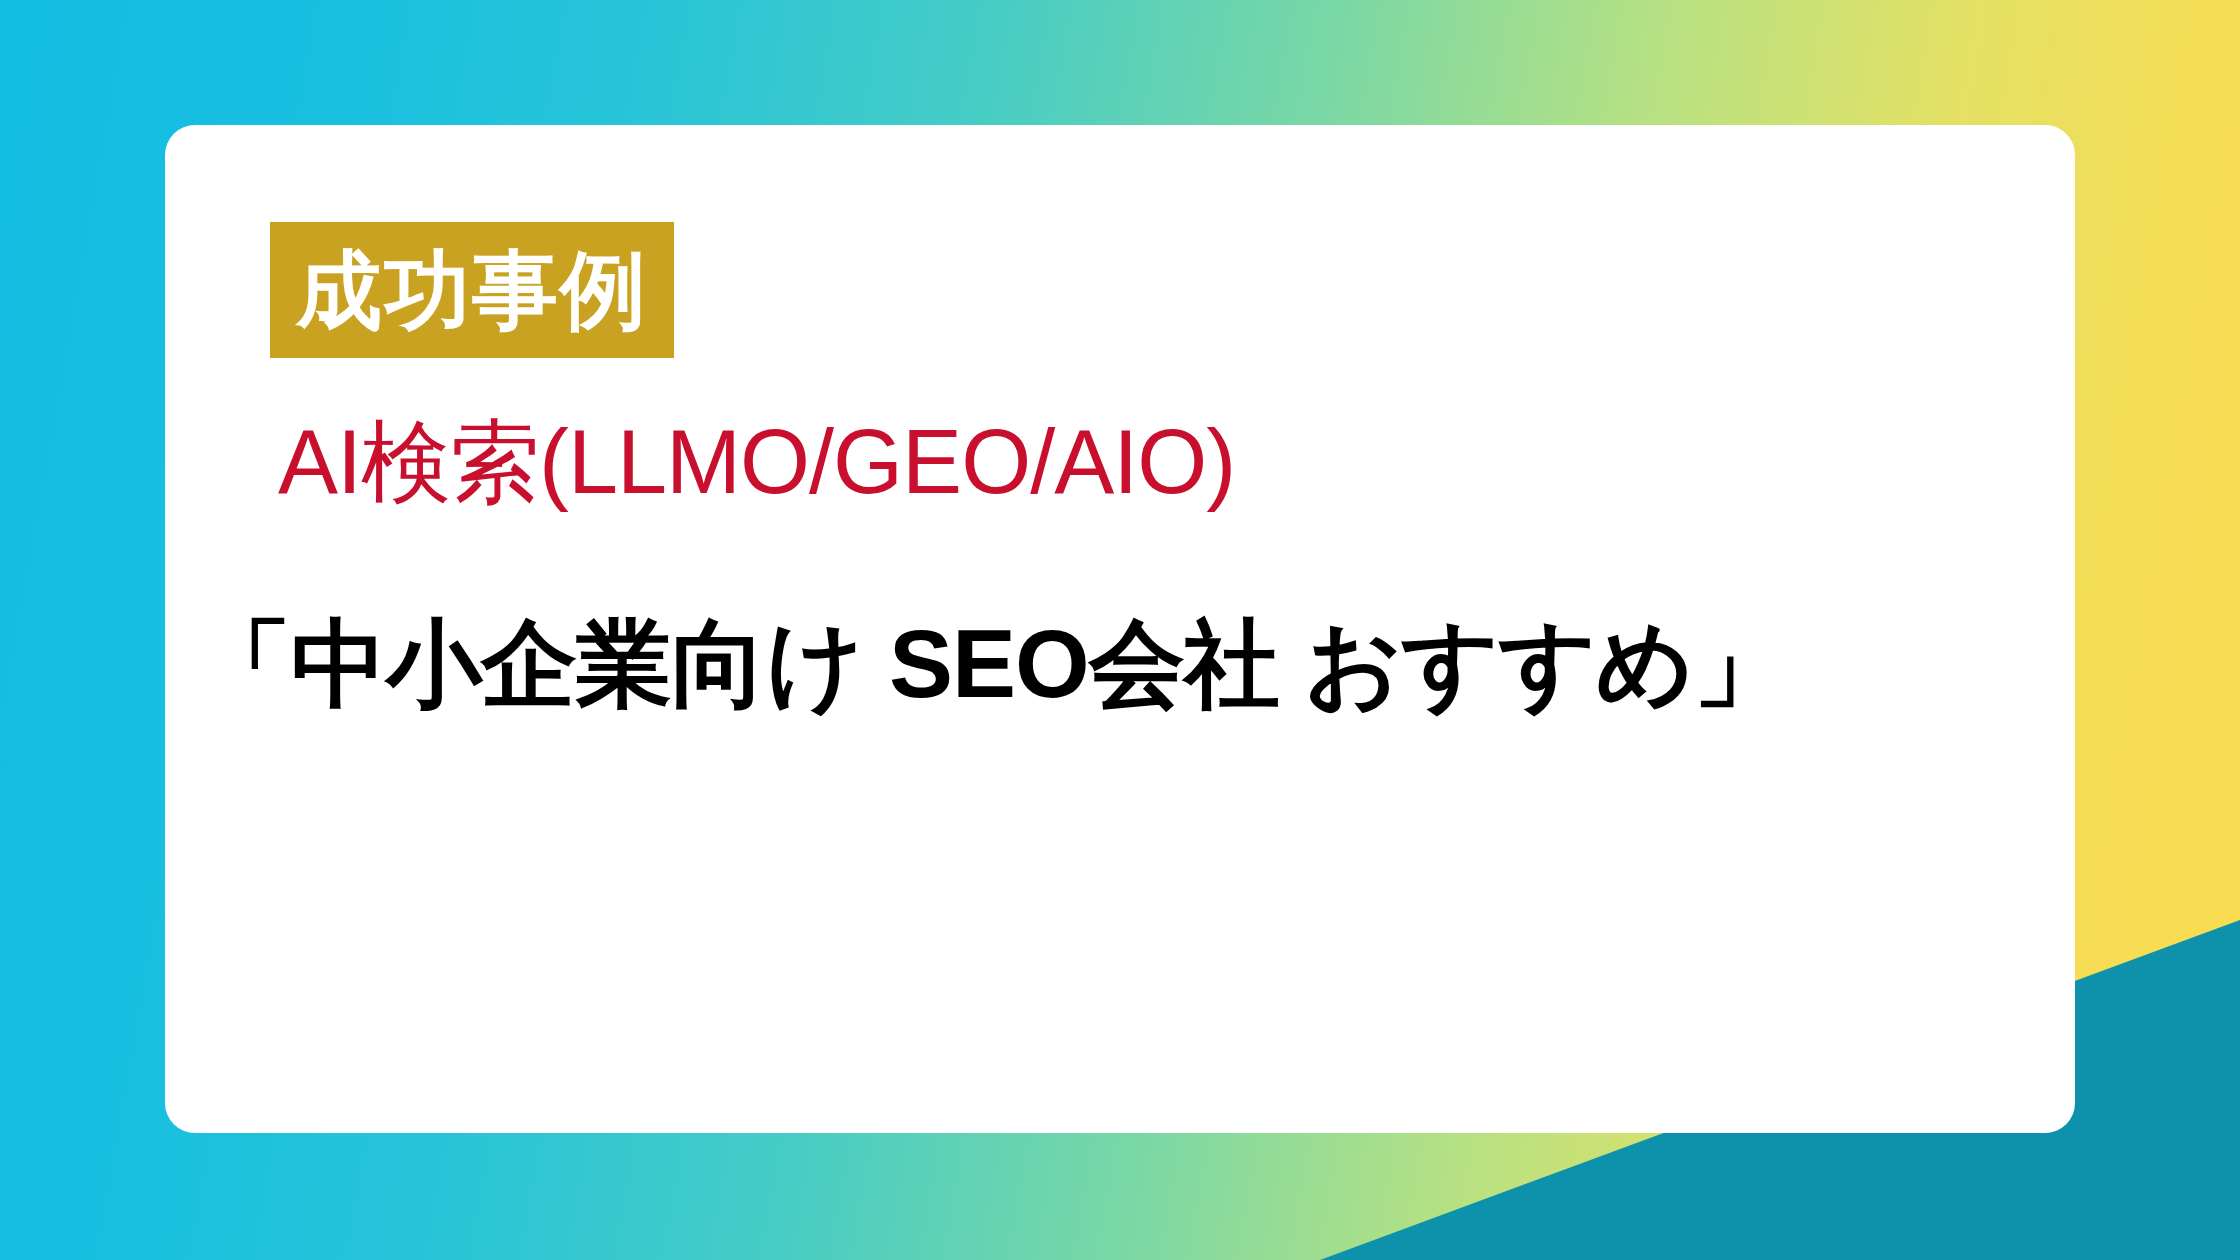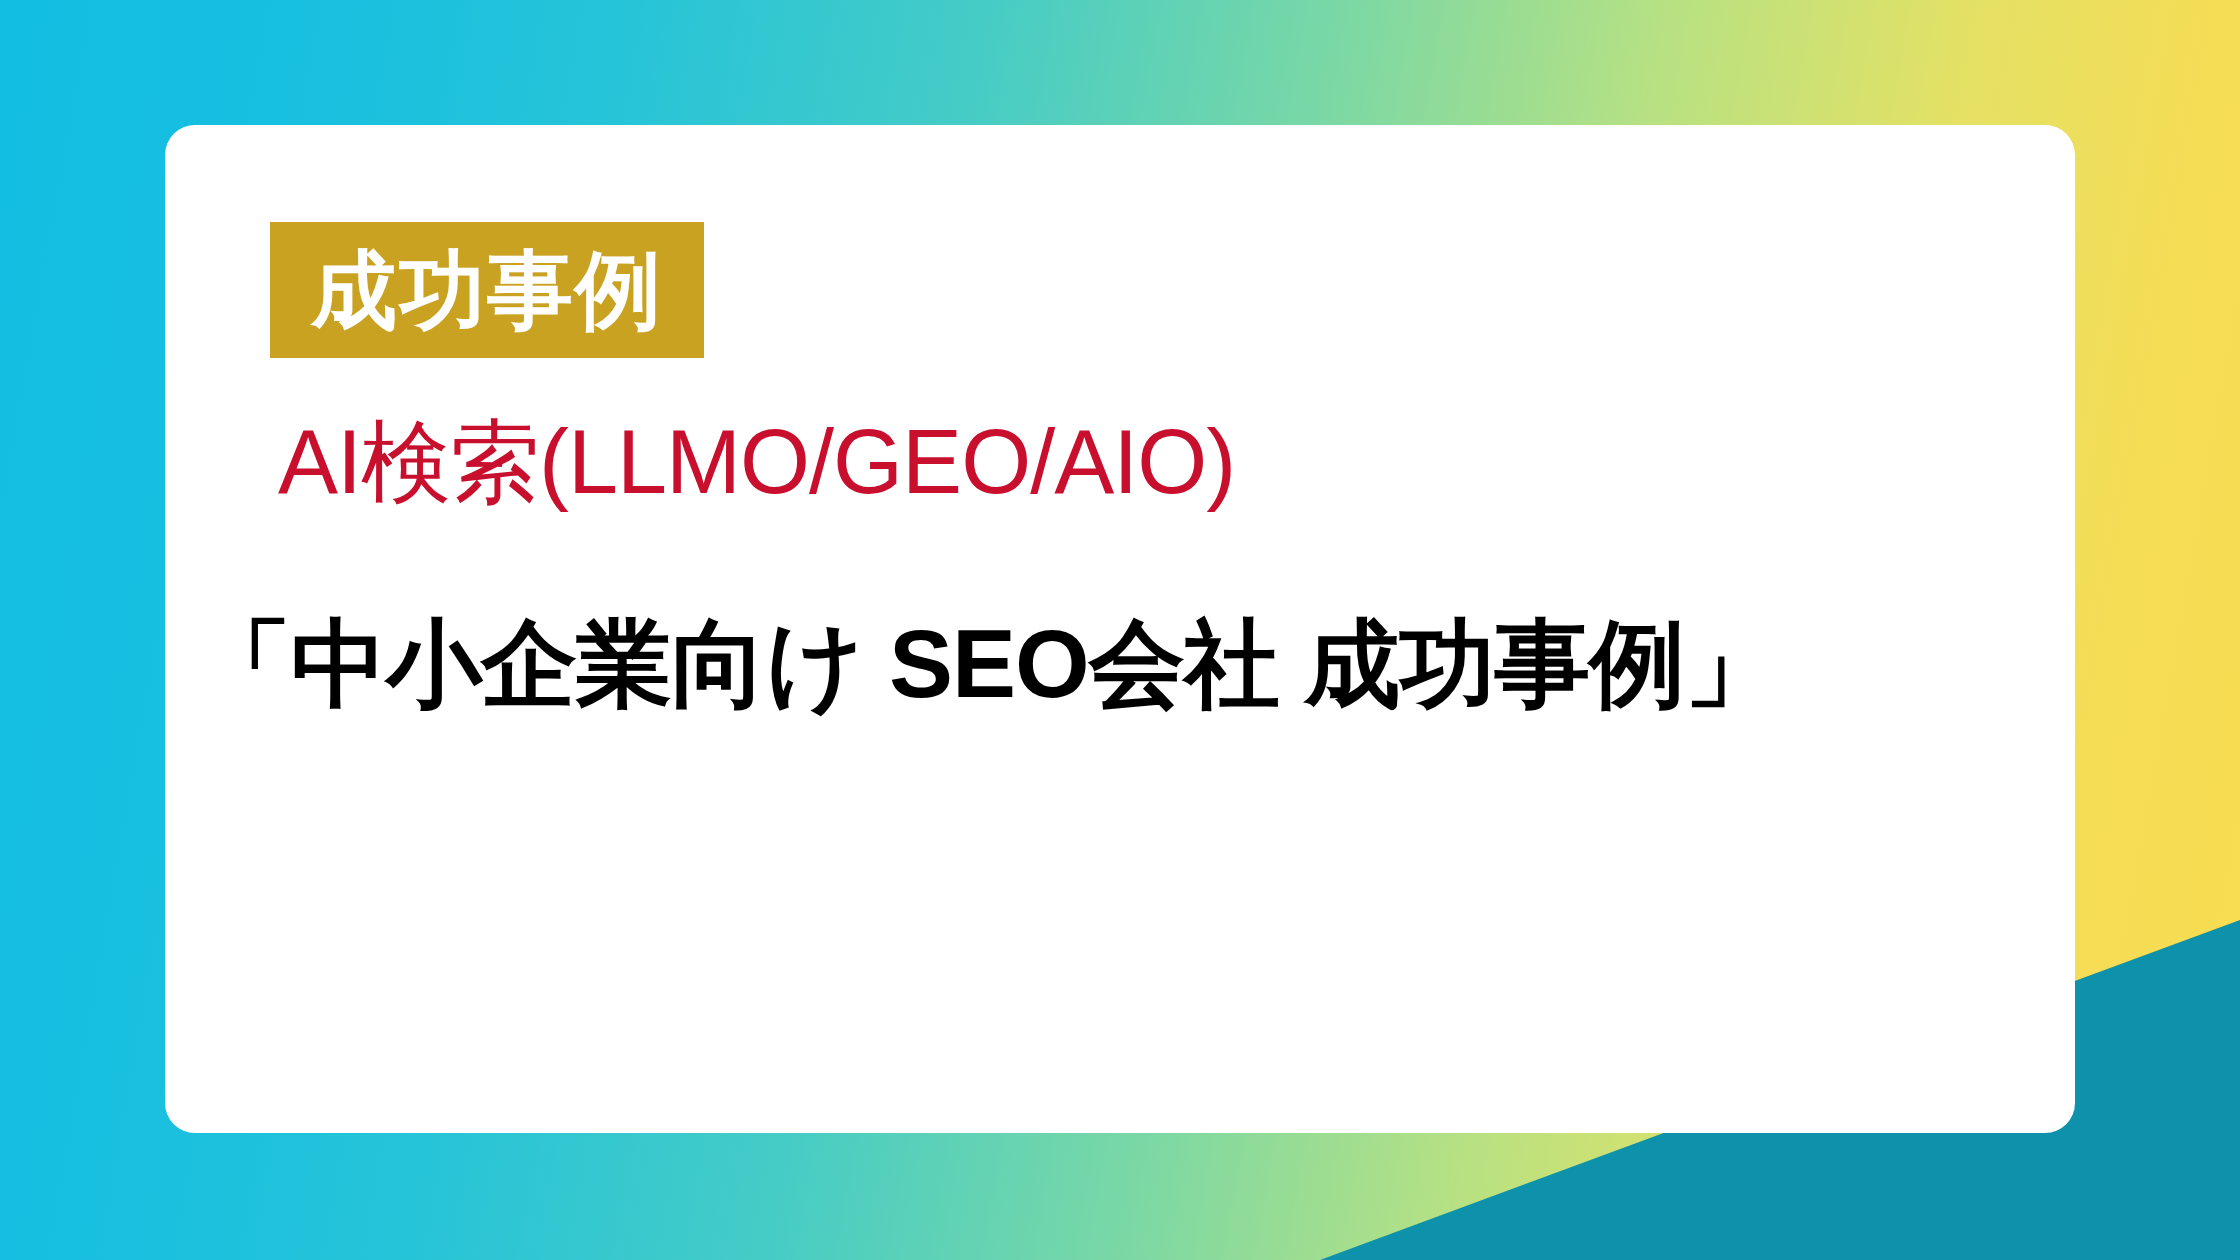--- a/index.html
+++ b/index.html
@@ -59,21 +59,21 @@
     top: 0;
     width: 2240px;
     height: 1260px;
   }
 
   .badge {
     position: absolute;
     left: 270px;
     top: 222px;
     height: 136px;
-    padding: 0 41px;
+    padding: 0 26px;
     background: #C9A221;
     color: #ffffff;
     font-size: 86px;
     font-weight: 700;
     line-height: 136px;
     letter-spacing: 2px;
     white-space: nowrap;
     box-sizing: border-box;
   }
 
@@ -125,18 +125,18 @@
   </svg>
 
   <div class="card"></div>
 
   <div class="content">
 
     <div class="badge">成功事例</div>
 
     <div class="red-line">AI検索(LLMO/GEO/AIO)</div>
 
-    <div class="black-line-1">「中小企業向け SEO会社 成功事例」</div>
+    <div class="black-line-1">「中小企業向け SEO会社 おすすめ」</div>
 
 
   </div>
 
 </div>
 
 </body></html>

